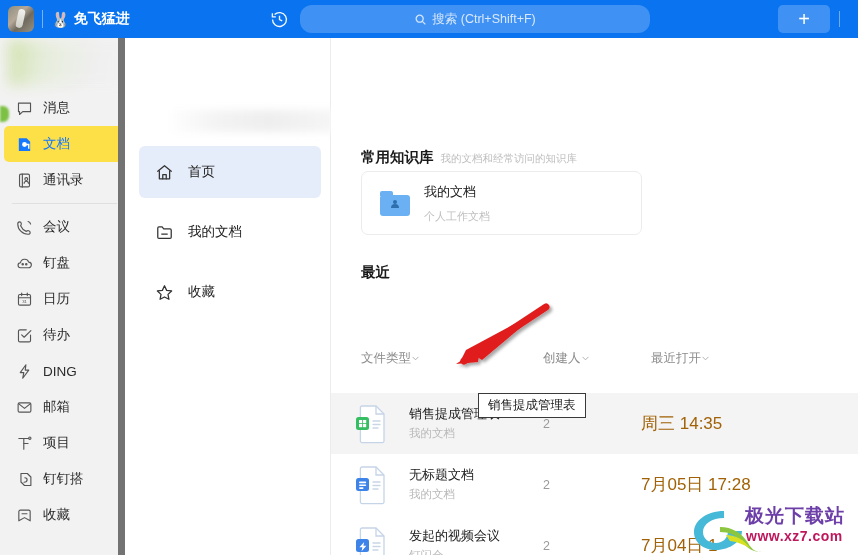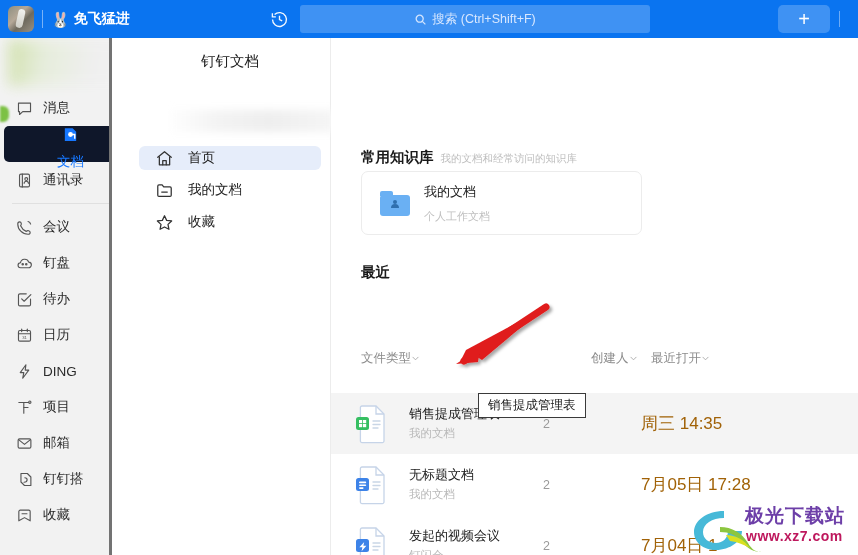--- a/index.html
+++ b/index.html
@@ -38,60 +38,60 @@
     color: #ffffff; font-size: 14px; font-weight: 700; white-space: nowrap;
   }
   .rabbit { font-size: 15px; line-height: 1; filter: saturate(1.2); }
 
   .hist-icon {
     position: absolute; left: 270px; top: 10px;
     width: 19px; height: 19px; color: #ffffff; opacity: .95; cursor: pointer;
   }
   .searchbox {
     position: absolute; left: 300px; top: 5px; width: 350px; height: 28px;
-    background: rgba(255,255,255,.22); border-radius: 3px;
+    background: rgba(255,255,255,.22); border-radius: 12px;
     display: flex; align-items: center; justify-content: center; gap: 5px;
     cursor: text;
   }
   .searchbox .sicon { width: 13px; height: 13px; color: #dbe9ff; opacity: .95; }
   .search-ph { color: #d9e8ff; font-size: 12.5px; white-space: nowrap; }
 
   .plus-btn {
     position: absolute; right: 28px; top: 5px; width: 52px; height: 28px;
     background: rgba(255,255,255,.22); border-radius: 5px;
     display: flex; align-items: center; justify-content: center;
     color: #fff; font-size: 20px; font-weight: 300; cursor: pointer;
   }
   .win-div {
     position: absolute; right: 18px; top: 11px; width: 1px; height: 16px;
     background: rgba(255,255,255,.4);
   }
 
   
   .rail {
-    position: absolute; top: 38px; left: 0; width: 112px; height: 517px;
-    background: #f2f2f2; border-right: 3px solid #737373; overflow: hidden;
+    position: absolute; top: 38px; left: 0; width: 125px; height: 517px;
+    background: #f2f2f2; border-right: 7px solid #737373; overflow: hidden;
   }
   .rail-blur {
     position: absolute; top: 2px; left: 8px; width: 120px; height: 46px;
     background: linear-gradient(100deg,#cfe0a8 0%, #e6eddb 30%, #efefef 70%, #f3f3f3 100%);
     filter: blur(7px); opacity: .95;
   }
   .rail-dot {
     position: absolute; top: 68px; left: 0px; width: 9px; height: 16px;
     background: #7cc144; border-radius: 0 6px 6px 0; filter: blur(1.2px);
   }
   .rail-list { position: absolute; top: 52px; left: 0; width: 129px; }
   .rail-item {
     display: flex; align-items: center; gap: 10px;
     height: 36px; margin: 0 4px; padding-left: 12px;
     border-radius: 5px; cursor: pointer;
     color: #2b2b2b; font-size: 13.5px; white-space: nowrap;
   }
-  .rail-item.active { background: #0f172a; color: #1677ff; flex-direction: column; }
+  .rail-item.active { background: #fde047; color: #1677ff; }
   .rail-item .ic { width: 17px; height: 17px; flex: none; color: #555; display: block; }
   .rail-item.active .ic { color: #1677ff; }
   .rail-sep { height: 1px; background: #e0e0e0; margin: 5px 12px 5px 12px; }
 
   
   .nav2 {
     position: absolute; top: 38px; left: 129px; width: 202px; height: 517px;
     background: #ffffff; border-right: 1px solid #ececec;
   }
   .nav2-title {
@@ -99,21 +99,21 @@
     font-size: 14.5px; color: #1a1a1a; font-weight: 500;
   }
   .nav2-blur {
     position: absolute; top: 72px; left: 38px; width: 170px; height: 22px;
     background: linear-gradient(90deg,#ffffff, #f3f3f3 30%, #eeeeee 60%, #f6f6f6);
     filter: blur(4px);
   }
   .nav2-list { position: absolute; top: 108px; left: 0; width: 202px; }
   .nav2-item {
     display: flex; align-items: center; gap: 14px;
-    height: 24px; margin: 0 10px 8px 10px; padding-left: 16px;
+    height: 52px; margin: 0 10px 8px 10px; padding-left: 16px;
     border-radius: 6px; cursor: pointer;
     color: #222; font-size: 13.5px;
   }
   .nav2-item.active { background: #e6edfa; }
   .nav2-item .ic { width: 19px; height: 19px; flex: none; color: #333; display: block; }
 
   
   .main {
     position: absolute; top: 38px; left: 331px; width: 527px; height: 517px;
     background: #ffffff; overflow: hidden;
@@ -286,89 +286,88 @@
               <path d="M6.5 18h11a4 4 0 0 0 .4-8 6 6 0 0 0-11.6 1A3.5 3.5 0 0 0 6.5 18z"></path>
               <circle cx="9.5" cy="13" r="1"></circle>
               <circle cx="14.5" cy="13" r="1"></circle>
             </svg>
           </span>
           <span>钉盘</span>
         </div>
         <div class="rail-item">
           <span>
             <svg class="ic" viewBox="0 0 24 24" fill="none" stroke="currentColor" stroke-width="1.6" stroke-linecap="round" stroke-linejoin="round">
-              <path d="M20.5 11.5V19a2 2 0 0 1-2 2h-13a2 2 0 0 1-2-2V6a2 2 0 0 1 2-2h9"></path>
-              <polyline points="8,11 11.5,14.5 21,5"></polyline>
-            </svg>
-          </span>
-          <span>待办</span>
-        </div>
-        <div class="rail-item">
-          <span>
-            <svg class="ic" viewBox="0 0 24 24" fill="none" stroke="currentColor" stroke-width="1.6" stroke-linecap="round" stroke-linejoin="round">
               <rect x="3.5" y="5" width="17" height="15" rx="2"></rect>
               <line x1="3.5" y1="9.5" x2="20.5" y2="9.5"></line>
               <line x1="8" y1="3" x2="8" y2="6.5"></line>
               <line x1="16" y1="3" x2="16" y2="6.5"></line>
               <text x="12" y="17" font-size="6" text-anchor="middle" fill="currentColor" stroke="none">31</text>
             </svg>
           </span>
           <span>日历</span>
         </div>
         <div class="rail-item">
           <span>
             <svg class="ic" viewBox="0 0 24 24" fill="none" stroke="currentColor" stroke-width="1.6" stroke-linecap="round" stroke-linejoin="round">
+              <path d="M20.5 11.5V19a2 2 0 0 1-2 2h-13a2 2 0 0 1-2-2V6a2 2 0 0 1 2-2h9"></path>
+              <polyline points="8,11 11.5,14.5 21,5"></polyline>
+            </svg>
+          </span>
+          <span>待办</span>
+        </div>
+        <div class="rail-item">
+          <span>
+            <svg class="ic" viewBox="0 0 24 24" fill="none" stroke="currentColor" stroke-width="1.6" stroke-linecap="round" stroke-linejoin="round">
               <path d="M14 2.5 6 13.5h5l-1.5 8 8.5-11.5h-5z"></path>
             </svg>
           </span>
           <span>DING</span>
+        </div>
+        <div class="rail-item">
+          <span>
+            <svg class="ic" viewBox="0 0 24 24" fill="none" stroke="currentColor" stroke-width="1.6" stroke-linecap="round" stroke-linejoin="round">
+              <rect x="3" y="5.5" width="18" height="13" rx="2"></rect>
+              <polyline points="3.6,6.6 12,13.2 20.4,6.6"></polyline>
+            </svg>
+          </span>
+          <span>邮箱</span>
         </div>
         <div class="rail-item">
           <span>
             <svg class="ic" viewBox="0 0 24 24" fill="none" stroke="currentColor" stroke-width="1.6" stroke-linecap="round" stroke-linejoin="round">
               <path d="M4 5h14"></path>
               <path d="M11 5v15"></path>
               <path d="M11 12h6"></path>
               <circle cx="19.5" cy="4.5" r="1.6"></circle>
             </svg>
           </span>
           <span>项目</span>
         </div>
         <div class="rail-item">
           <span>
             <svg class="ic" viewBox="0 0 24 24" fill="none" stroke="currentColor" stroke-width="1.6" stroke-linecap="round" stroke-linejoin="round">
-              <rect x="3" y="5.5" width="18" height="13" rx="2"></rect>
-              <polyline points="3.6,6.6 12,13.2 20.4,6.6"></polyline>
-            </svg>
-          </span>
-          <span>邮箱</span>
-        </div>
-        <div class="rail-item">
-          <span>
-            <svg class="ic" viewBox="0 0 24 24" fill="none" stroke="currentColor" stroke-width="1.6" stroke-linecap="round" stroke-linejoin="round">
               <path d="M7 3.5h9l5 5v12h-9l-5-5z"></path>
               <path d="M12.5 9.5c2 0 3.2 1.2 3.2 3 0 2.2-2 3.4-4.4 3.4"></path>
             </svg>
           </span>
           <span>钉钉搭</span>
         </div>
         <div class="rail-item">
           <span>
             <svg class="ic" viewBox="0 0 24 24" fill="none" stroke="currentColor" stroke-width="1.6" stroke-linecap="round" stroke-linejoin="round">
               <path d="M4 6.5a2 2 0 0 1 2-2h12a2 2 0 0 1 2 2v13l-8-4.5L4 19.5z"></path>
               <line x1="8.5" y1="9.5" x2="15.5" y2="9.5"></line>
             </svg>
           </span>
           <span>收藏</span>
         </div>
       </div>
   </div>
 
   <div class="nav2">
-    <div class="nav2-title">钉钉文档</div>
     <div class="nav2-blur"></div>
     <div class="nav2-list" id="nav2-list">
         <div class="nav2-item active">
           <span>
             <svg class="ic" viewBox="0 0 24 24" fill="none" stroke="currentColor" stroke-width="1.6" stroke-linecap="round" stroke-linejoin="round">
               <path d="M3.5 10.5 12 3.5l8.5 7"></path>
               <path d="M5.5 9.8V20h13V9.8"></path>
               <path d="M9.8 20v-5.2h4.4V20"></path>
             </svg>
           </span>
@@ -419,21 +418,21 @@
 
     <div class="filters" id="filters">
         <div class="filter" style="left: 0px;">
           <span>文件类型</span>
           <span>
             <svg class="chev" viewBox="0 0 24 24" fill="none" stroke="currentColor" stroke-width="2.4" stroke-linecap="round" stroke-linejoin="round">
               <polyline points="5,8.5 12,15.5 19,8.5"></polyline>
             </svg>
           </span>
         </div>
-        <div class="filter" style="left: 182px; margin-left: 48px;">
+        <div class="filter" style="left: 182px;">
           <span>创建人</span>
           <span>
             <svg class="chev" viewBox="0 0 24 24" fill="none" stroke="currentColor" stroke-width="2.4" stroke-linecap="round" stroke-linejoin="round">
               <polyline points="5,8.5 12,15.5 19,8.5"></polyline>
             </svg>
           </span>
         </div>
         <div class="filter" style="left: 290px;">
           <span>最近打开</span>
           <span>

